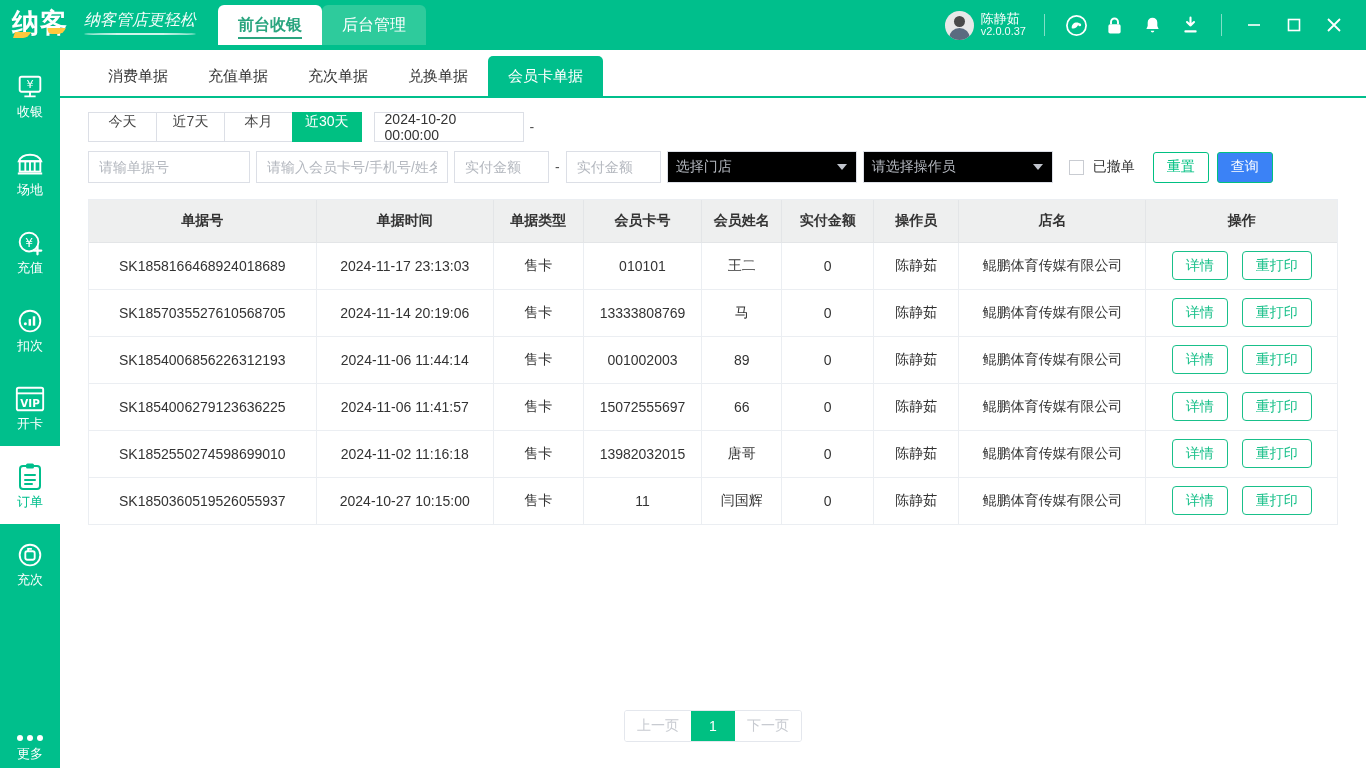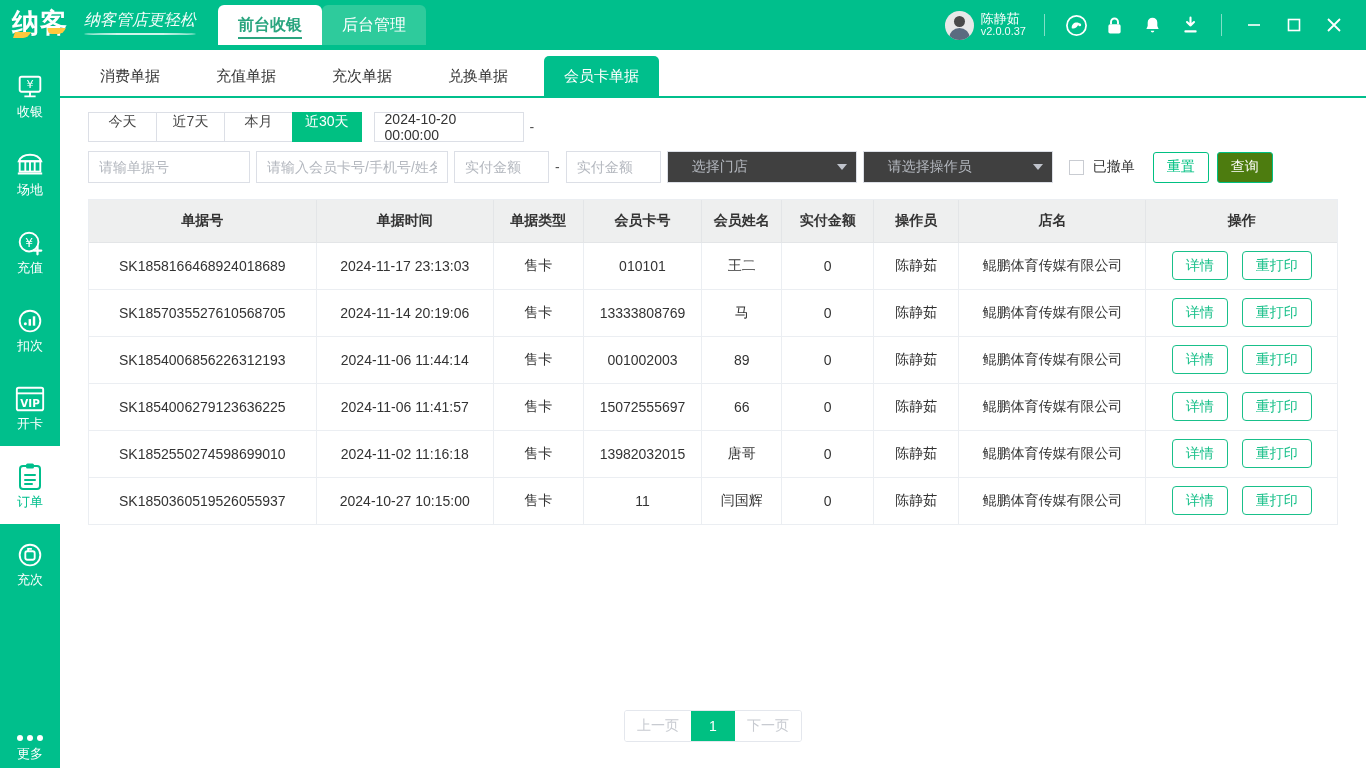--- a/index.html
+++ b/index.html
@@ -84,21 +84,21 @@
   .side-more { position: absolute; bottom: 8px; left: 0; width: 60px;
     display: flex; flex-direction: column; align-items: center; gap: 6px;
     color: #fff; cursor: pointer; }
   .dots { display: flex; gap: 4px; }
   .dots i { width: 6px; height: 6px; border-radius: 50%; background: #fff; display: block; }
 
   
   .content { position: absolute; left: 60px; top: 50px; width: 1306px; height: 718px; background: #fff; }
   .tabsrow {
     display: flex; align-items: flex-end; height: 48px;
-    padding-left: 20px; border-bottom: 2px solid #00bf8c; gap: 16px; font-family: Liberation Serif, serif;
+    padding-left: 28px; border-bottom: 2px solid #00bf8c; gap: 0; font-family: Liberation Serif, serif;
   }
   .sub-tab {
     height: 40px; padding: 0 20px; display: flex; align-items: center;
     font-size: 15px; color: #333; cursor: pointer; border-radius: 5px 5px 0 0;
   }
   .sub-tab.active { background: #00bf8c; color: #fff; }
 
   .filters { padding: 14px 28px 0 28px; }
   .frow { display: flex; align-items: center; }
   .frow2 { margin-top: 9px; }
@@ -117,39 +117,39 @@
   }
   .dash { padding: 0 6px; color: #555; font-size: 14px; }
 
   .inp {
     height: 32px; border: 1px solid #dcdfe6; background: #fff;
     font-size: 14px; color: #333; padding: 0 10px;
     display: flex; align-items: center; font-family: inherit; outline: none;
   }
   .inp::placeholder { color: #b3b7be; }
   .sel {
-    height: 32px; border: 1px solid #dcdfe6; background: #404040;
-    font-size: 14px; color: #b3b7be; padding: 0 26px 0 24px;
+    height: 32px; border: 1px solid #dcdfe6; background: #000000;
+    font-size: 14px; color: #b3b7be; padding: 0 26px 0 8px;
     display: flex; align-items: center; position: relative; cursor: pointer;
   }
   .sel .caret {
     position: absolute; right: 9px; top: 50%; margin-top: -3px;
     width: 0; height: 0; border-left: 5px solid transparent;
     border-right: 5px solid transparent; border-top: 6px solid #c0c4cc;
   }
   .chk { width: 15px; height: 15px; border: 1px solid #c9ccd2; background: #fff; cursor: pointer; }
   .chklabel { font-size: 14px; color: #333; margin-left: 9px; }
   .btn-out {
     height: 31px; width: 56px; display: flex; align-items: center; justify-content: center;
     border: 1px solid #00c082; color: #00c082; background: #fff;
     font-size: 14px; cursor: pointer; border-radius: 3px;
   }
   .btn-fill {
     height: 31px; width: 56px; display: flex; align-items: center; justify-content: center;
-    background: #4d7c0f; color: #fff; font-size: 14px; cursor: pointer;
+    background: #3b82f6; color: #fff; font-size: 14px; cursor: pointer;
     border: 1px solid #00c082; border-radius: 3px;
   }
 
   
   .tablewrap { margin: 16px 28px 0 28px; border: 1px solid #ebeef2; border-bottom: none; }
   table { width: 100%; border-collapse: collapse; table-layout: fixed; }
   thead th {
     background: #eeefef; color: #333; font-size: 14px; font-weight: bold;
     height: 42px; border-right: 1px solid #e3e5e7; border-bottom: 1px solid #e3e5e7;
     text-align: center;

